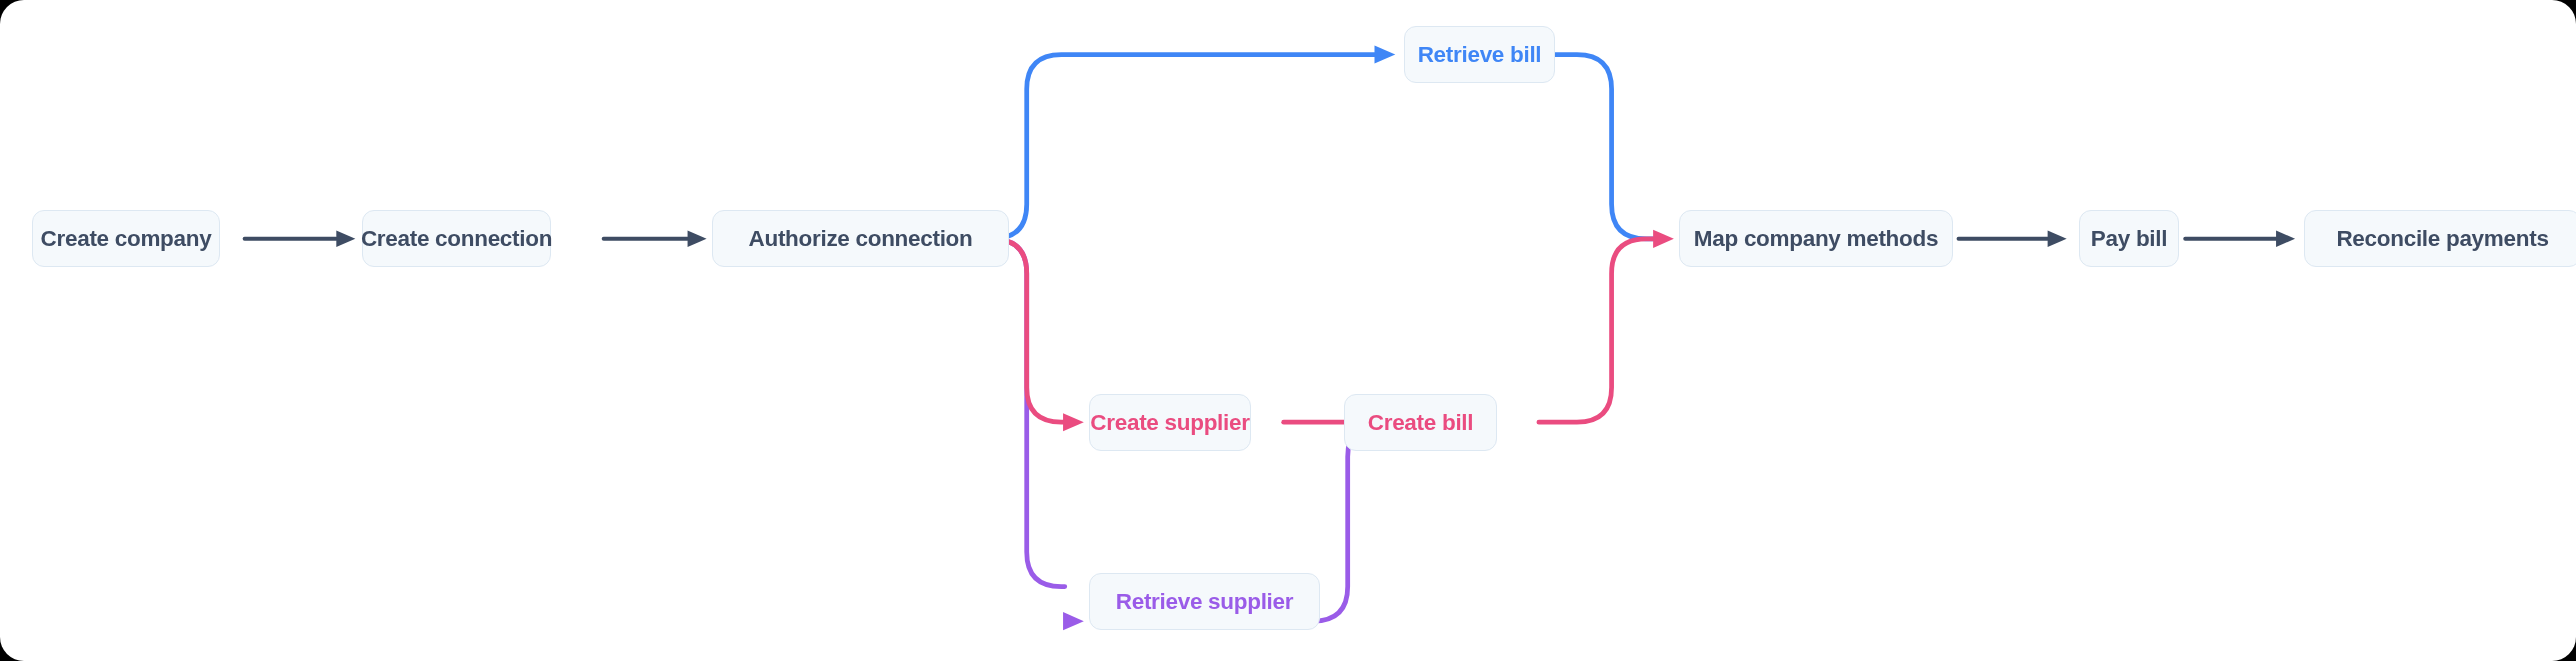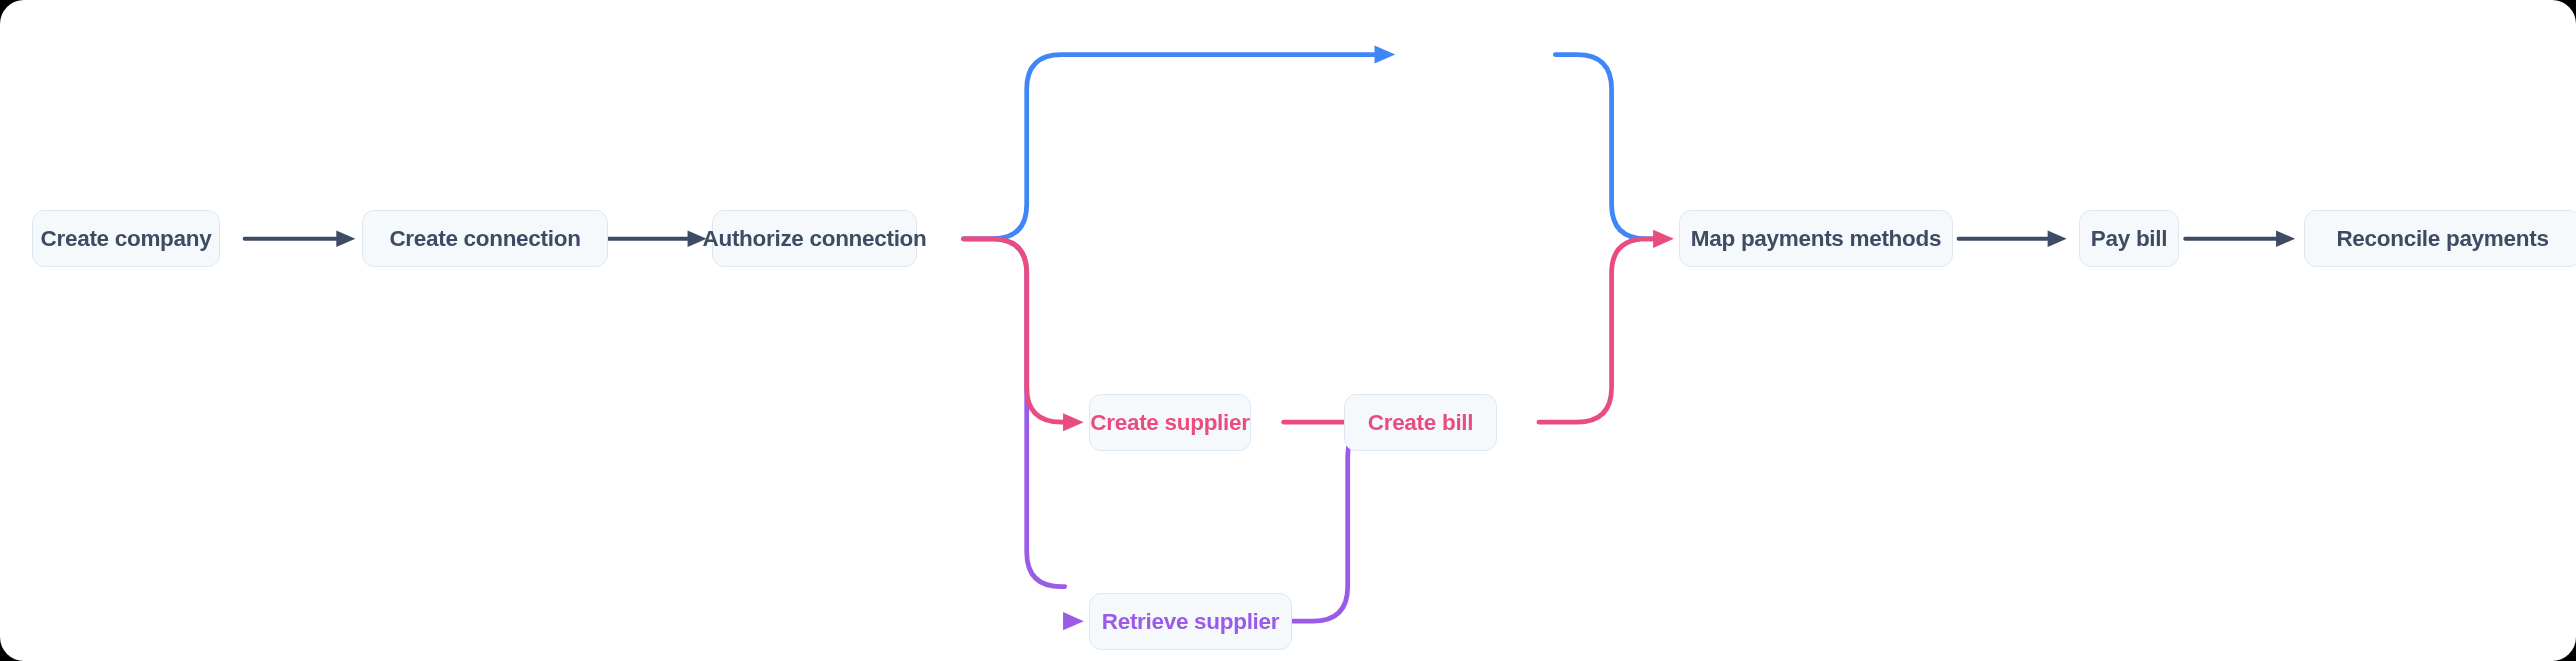--- a/index.html
+++ b/index.html
@@ -73,43 +73,46 @@
     <polygon class="t pink" points="1910,265.5 1934,276 1910,286.5"></polygon>
 
     <path class="e purple" d="M1492,718 h25 q40,0 40,-40 V528 q0,-40 40,-40"></path>
     <polygon class="t purple" points="1592,477.5 1616,488 1592,498.5"></polygon>
   </svg>
 
   <div class="node" style="left:32px;top:210px;width:188px">
     <span>Create company</span>
   </div>
 
-  <div class="node" style="left:362px;top:210px;width:246px">
+  <div class="node" style="left:362px;top:210px;width:189px">
     <span>Create connection</span>
   </div>
 
-  <div class="node" style="left:712px;top:210px;width:205px">
+  <div class="node" style="left:712px;top:210px;width:297px">
     <span>Authorize connection</span>
   </div>
 
+  <div class="node blue-text" style="left:1404px;top:26px;width:151px">
+    <span>Retrieve bill</span>
+  </div>
 
   <div class="node pink-text" style="left:1089px;top:394px;width:162px">
     <span>Create supplier</span>
   </div>
 
   <div class="node pink-text" style="left:1344px;top:394px;width:153px">
     <span>Create bill</span>
   </div>
 
-  <div class="node purple-text" style="left:1089px;top:593px;width:203px">
+  <div class="node purple-text" style="left:1089px;top:573px;width:231px">
     <span>Retrieve supplier</span>
   </div>
 
   <div class="node" style="left:1679px;top:210px;width:274px">
-    <span>Map payments methods</span>
+    <span>Map company methods</span>
   </div>
 
   <div class="node" style="left:2079px;top:210px;width:100px">
     <span>Pay bill</span>
   </div>
 
   <div class="node" style="left:2304px;top:210px;width:277px">
     <span>Reconcile payments</span>
   </div>
 

